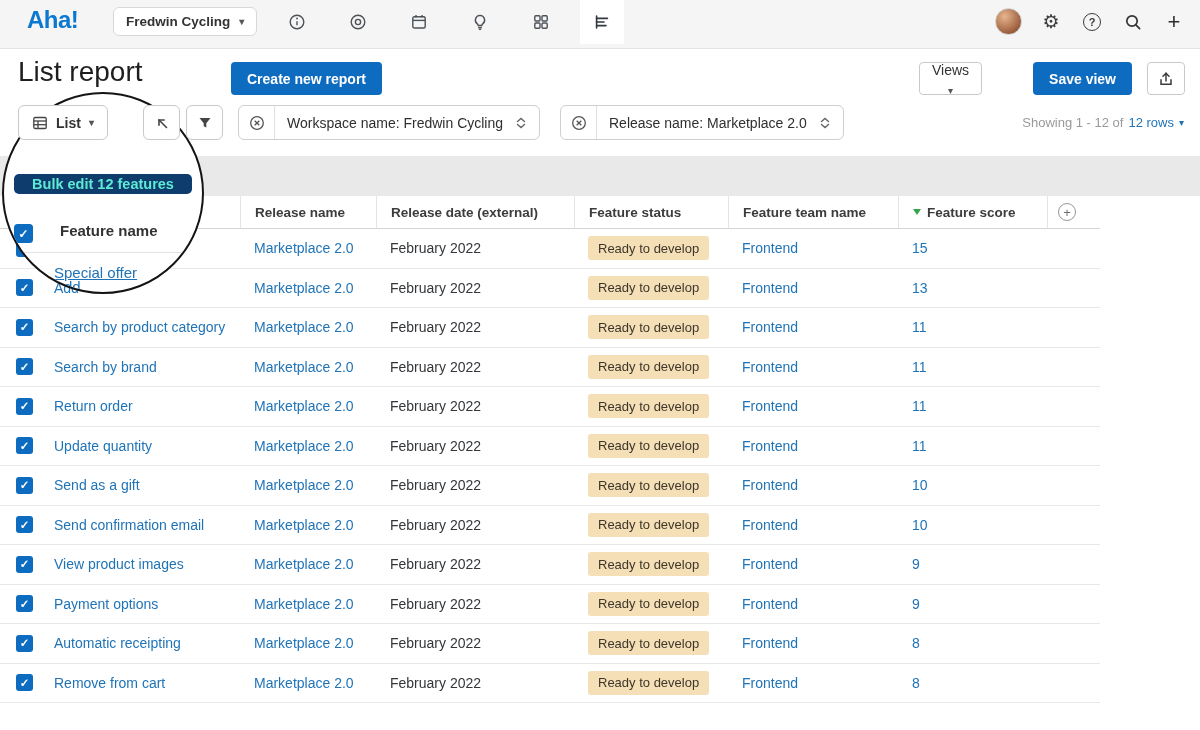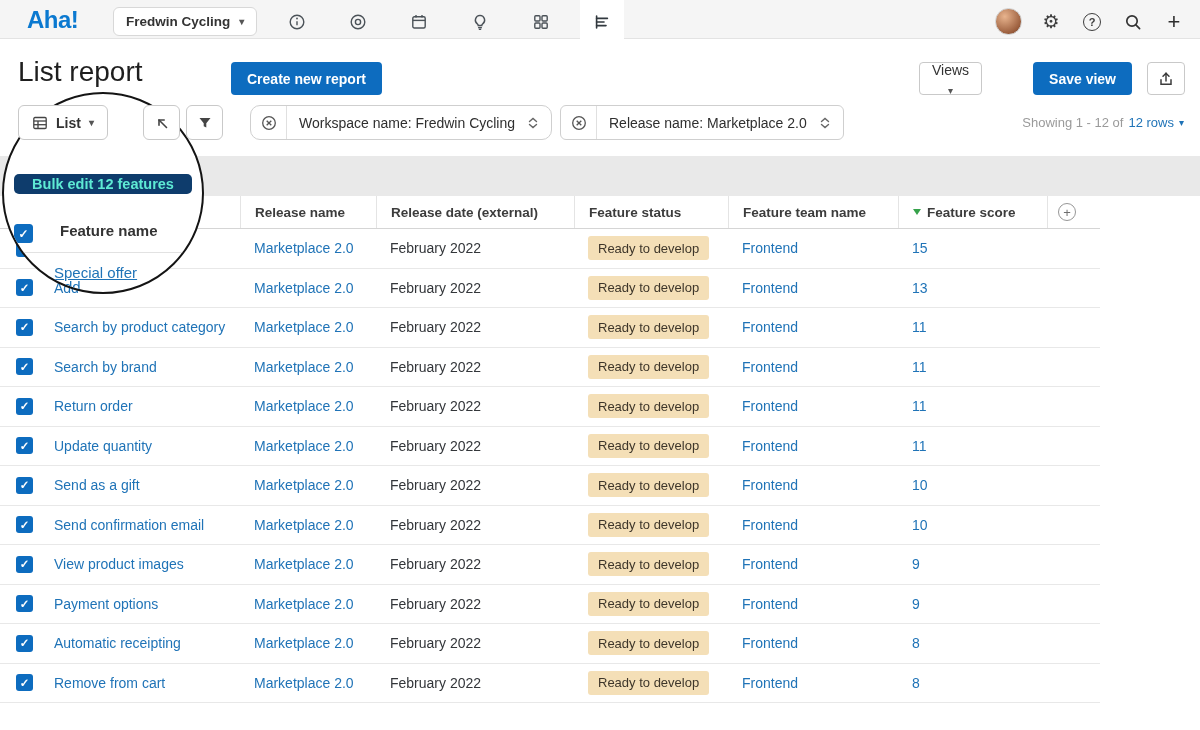--- a/index.html
+++ b/index.html
@@ -4,21 +4,21 @@
 <style>
   *{margin:0;padding:0;box-sizing:border-box;}
   html,body{background:#fff;}
   body{font-family:"Liberation Sans",sans-serif;}
   button{font-family:inherit;background:none;border:none;cursor:pointer;padding:0;}
   a{cursor:pointer;}
 
   .app{position:relative;width:1200px;height:730px;overflow:hidden;background:#fff;}
 
   
-  .topbar{position:absolute;top:0;left:0;width:1200px;height:39px;background:var(--topbar-bg,#f5f5f5);border-bottom:1px solid #e3e3e3;z-index:40;}
+  .topbar{position:absolute;top:0;left:0;width:1200px;height:49px;background:var(--topbar-bg,#f5f5f5);border-bottom:1px solid #e3e3e3;z-index:40;}
   .logo{position:absolute;left:27px;top:6px;font-size:24px;font-weight:800;color:var(--logo,#0b79d0);letter-spacing:-0.5px;}
   .ws-select{position:absolute;left:113px;top:7px;height:29px;background:#fff;border:1px solid #d8d8d8;border-radius:6px;display:flex;align-items:center;gap:9px;padding:0 12px;font-size:13.5px;font-weight:700;color:#333;text-align:center;}
   .caret{font-size:10px;color:#555;line-height:1;}
   .top-icons{position:absolute;left:275px;top:0;height:44px;display:flex;}
   .nav-btn{width:44px;height:44px;display:flex;align-items:center;justify-content:center;margin-right:17px;}
   .nav-btn.active{background:#fff;}
   .top-right{position:absolute;right:14px;top:0;height:43px;display:flex;align-items:center;gap:17px;}
   .avatar{width:27px;height:27px;border-radius:50%;background:radial-gradient(circle at 35% 30%,#e8b48e,#9c5f3e 70%,#6f4026);border:1px solid #d0d0d0;}
   .icon-btn{display:flex;align-items:center;justify-content:center;min-width:24px;height:30px;}
   .gear{font-size:19px;color:#3d3d3d;line-height:1;}
@@ -36,21 +36,21 @@
   .save-btn{height:33px;padding:0 16px;}
   .share-btn{height:33px;width:38px;background:#fff;border:1px solid #c9c9c9;margin-left:8px;}
 
   
   .toolbar{position:absolute;top:105px;left:0;width:1200px;height:36px;z-index:30;}
   .list-btn{position:absolute;left:18px;top:0;height:35px;background:#fff;border:1px solid #c9c9c9;border-radius:6px;display:flex;align-items:center;gap:8px;padding:0 13px;font-size:14px;font-weight:600;color:#333;}
   .tool-btn{position:absolute;top:0;width:37px;height:35px;background:#fff;border:1px solid #c9c9c9;border-radius:6px;display:flex;align-items:center;justify-content:center;}
   .pivot-btn{left:143px;}
   .filter-btn{left:186px;}
   .chip{position:absolute;top:0;height:35px;background:#fff;border:1px solid #cfcfcf;border-radius:6px;display:flex;align-items:center;}
-  .chip1{left:250px;border-radius:10px;}
+  .chip1{left:238px;}
   .chip2{left:560px;}
   .chip-x{width:36px;height:100%;display:flex;align-items:center;justify-content:center;border-right:1px solid #e0e0e0;}
   .chip-label{padding:0 10px 0 12px;font-size:14px;color:#2f2f2f;white-space:nowrap;}
   .chip-sort{padding-right:10px;display:flex;align-items:center;}
   .showing{position:absolute;right:16px;top:10px;font-size:13px;color:#9a9a9a;display:flex;align-items:center;gap:5px;white-space:nowrap;}
   .showing-link{color:var(--link,#1f73b7);text-decoration:none;}
   .caret-blue{color:var(--link,#1f73b7);font-size:10px;line-height:1;}
 
   
   .bulk-band{position:absolute;top:156px;left:0;width:1200px;height:40px;background:var(--band,#e9e9e9);}

